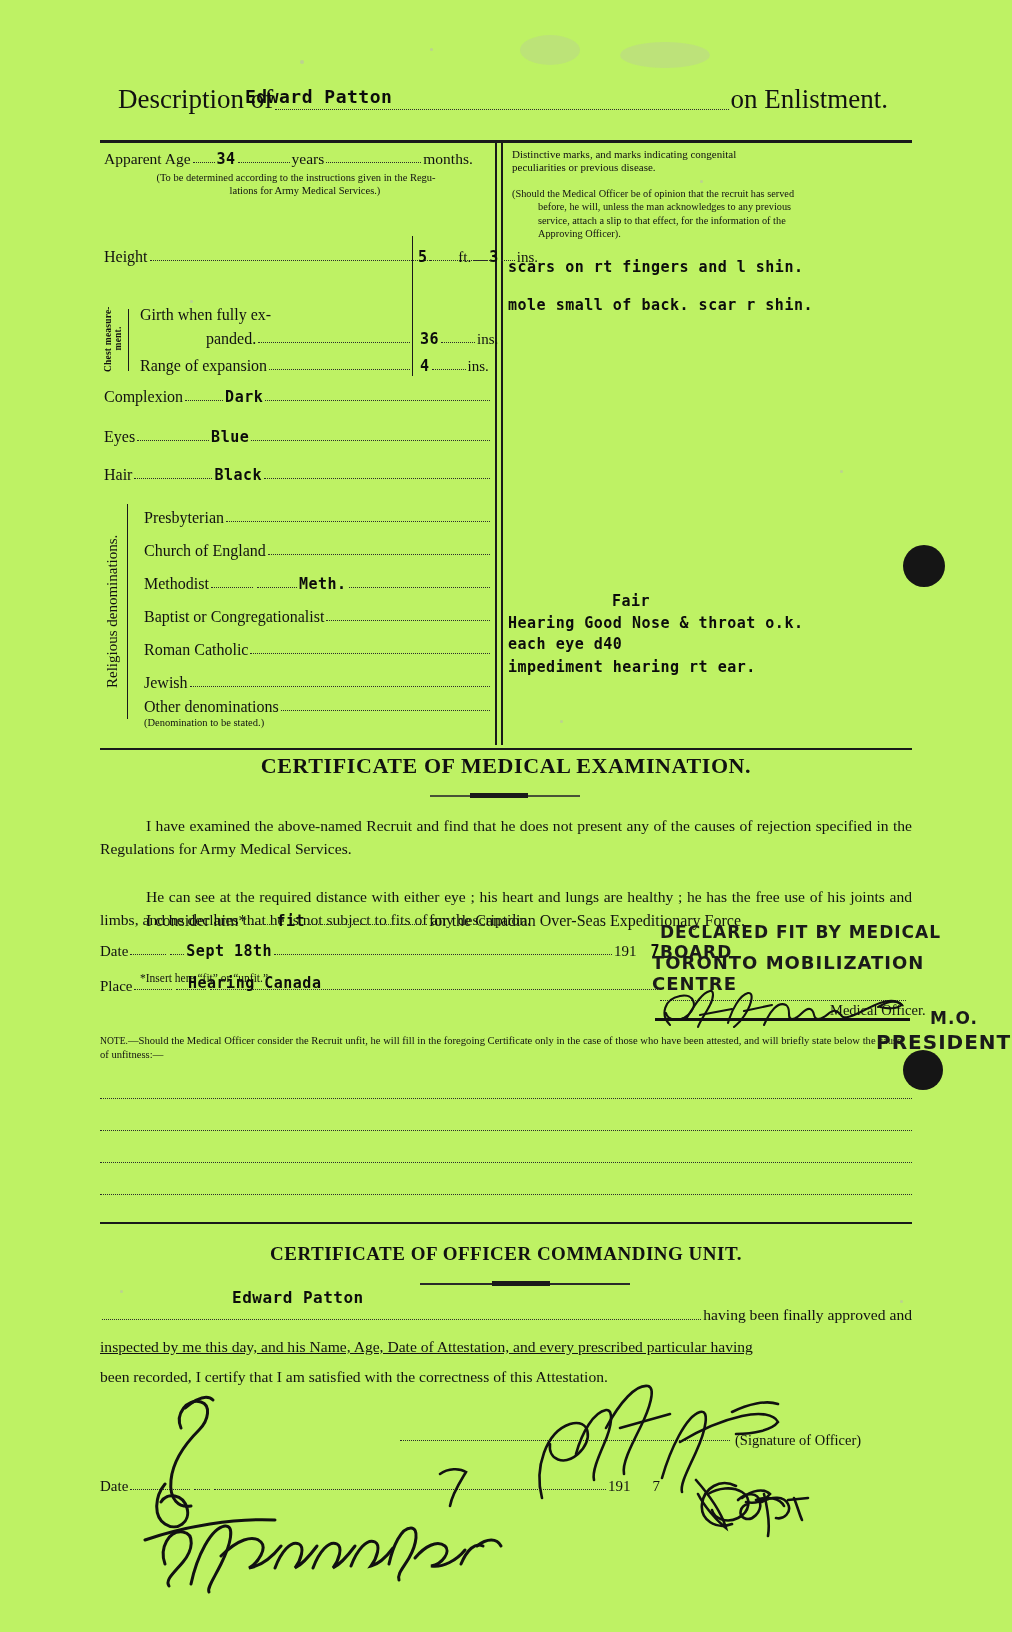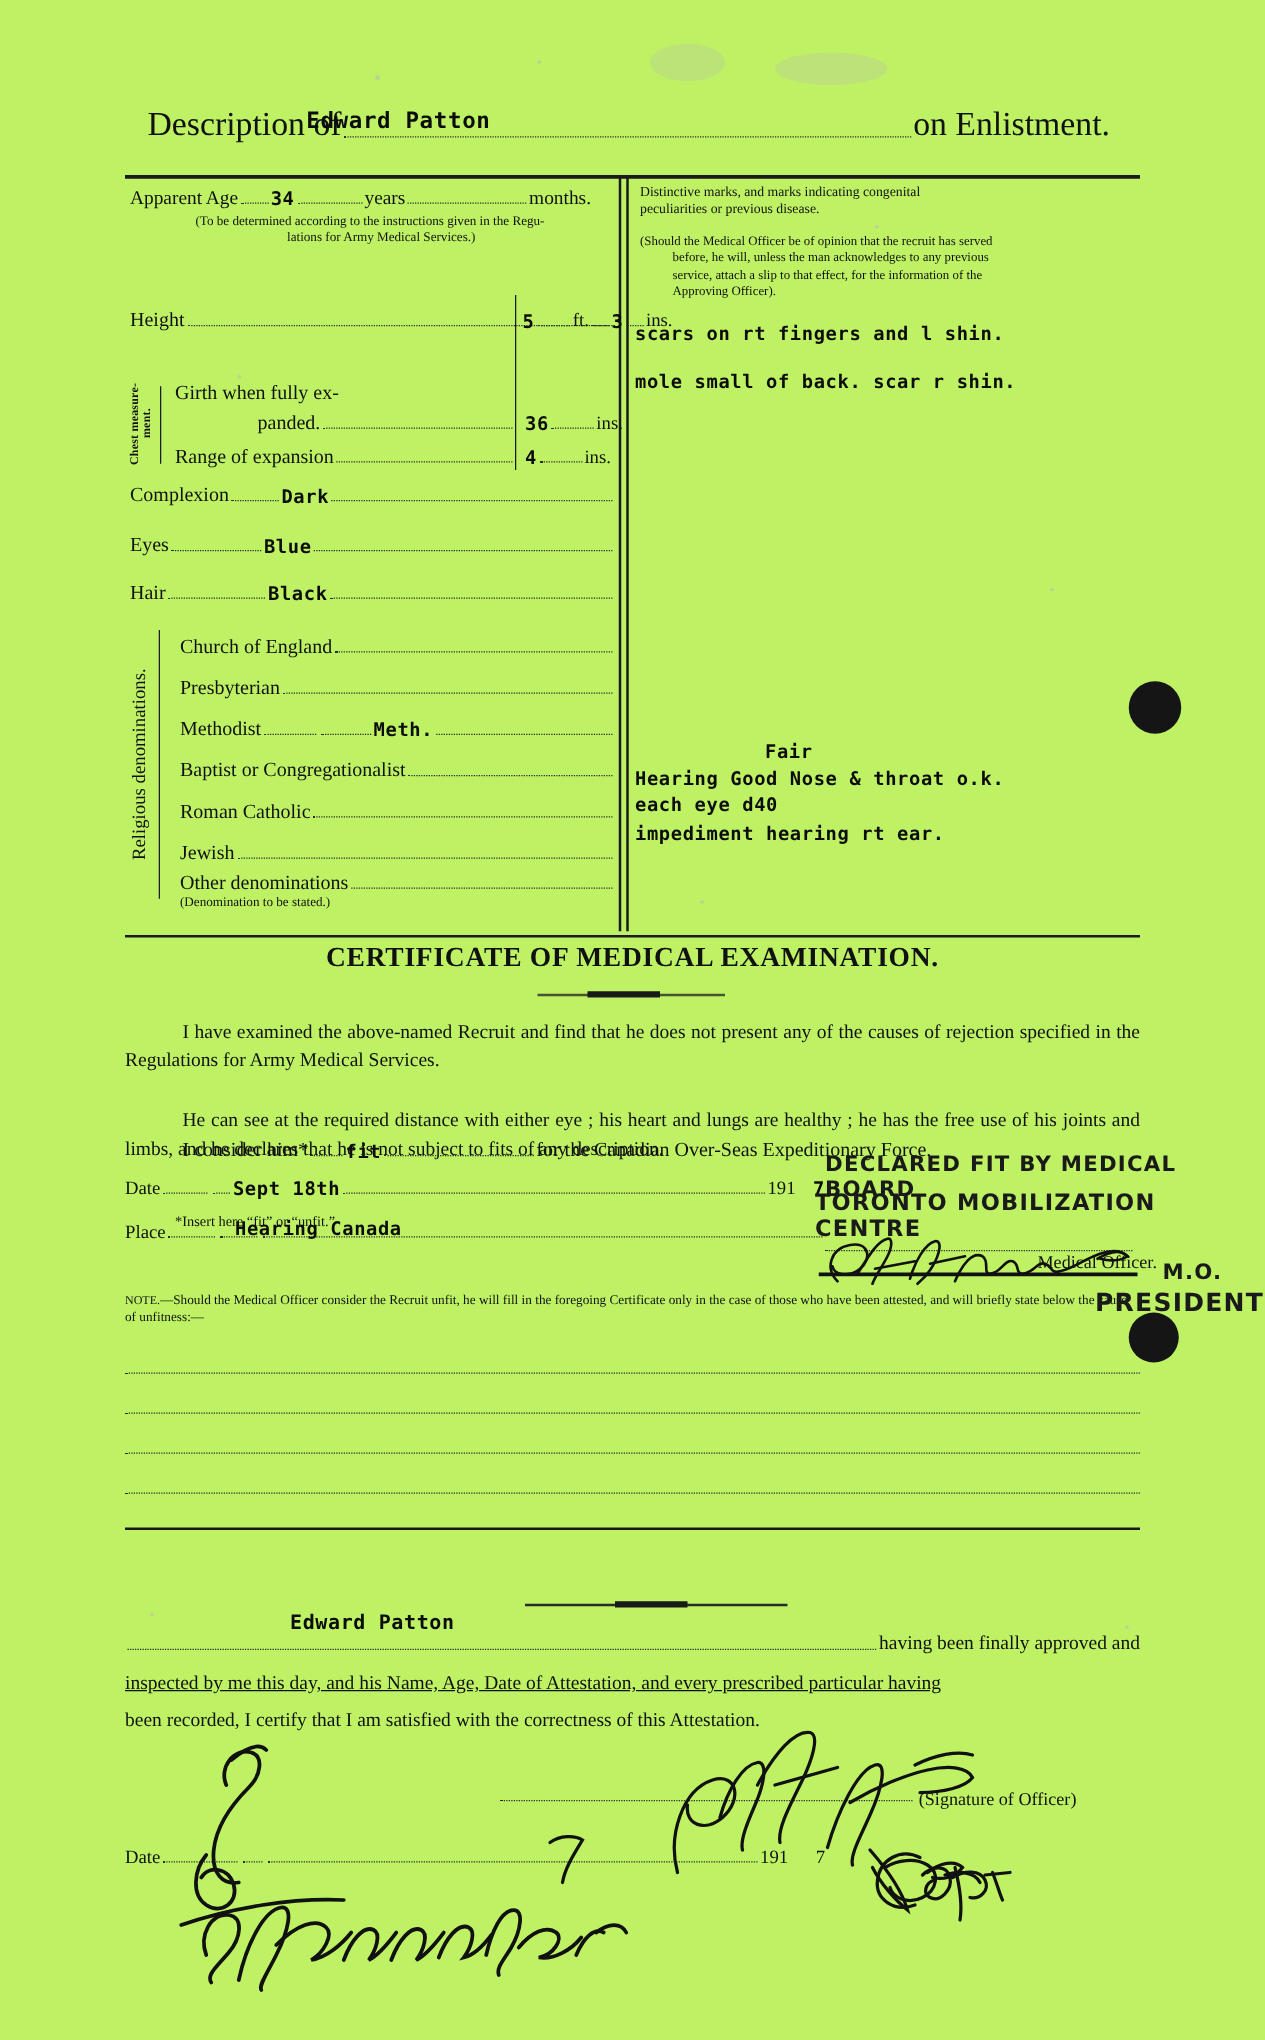--- a/index.html
+++ b/index.html
@@ -305,25 +305,25 @@
     <span class="dots"></span>
   </div>
 
   <div class="abs" style="left:104px; top:500px; height:222px; display:flex; align-items:center;">
     <div class="relig-label" style="height:180px;">Religious denominations.</div>
     <div class="brace" style="height:215px; margin-left:6px;"></div>
   </div>
 
   <div class="abs" style="left:144px; top:494px; width:348px;">
     <div class="rowline" style="font-size:16px; height:33px;">
+      <span>Presbyterian</span>
+      <span class="dots"></span>
+    </div>
+    <div class="rowline" style="font-size:16px; height:33px;">
       <span>Church of England</span>
-      <span class="dots"></span>
-    </div>
-    <div class="rowline" style="font-size:16px; height:33px;">
-      <span>Presbyterian</span>
       <span class="dots"></span>
     </div>
     <div class="rowline" style="font-size:16px; height:33px;">
       <span>Methodist</span>
       <span class="dots" style="max-width:42px"></span>
       <span class="dots" style="max-width:40px"></span>
       <span class="typed" style="font-size:15px">Meth.</span>
       <span class="dots"></span>
     </div>
     <div class="rowline" style="font-size:16px; height:33px;">
@@ -437,20 +437,21 @@
 
   <div class="blob" id="blob2"></div>
 
   <div class="abs blankline" style="top:1098px;"></div>
   <div class="abs blankline" style="top:1130px;"></div>
   <div class="abs blankline" style="top:1162px;"></div>
   <div class="abs blankline" style="top:1194px;"></div>
 
   <div class="abs" id="cert1-bottom"></div>
 
+  <div class="abs" id="cert2-title">CERTIFICATE OF OFFICER COMMANDING UNIT.</div>
   <div class="abs" id="cert2-rule"></div>
   <div class="abs" id="cert2-rule2"></div>
 
   <div class="abs typed" id="oc-name">Edward Patton</div>
 
   <div class="abs rowline" id="oc-line1">
     <span class="dots" style="margin-bottom:4px;"></span>
     <span>having been finally approved and</span>
   </div>
   <div class="abs" id="oc-line2">inspected by me this day, and his Name, Age, Date of Attestation, and every prescribed particular having</div>

